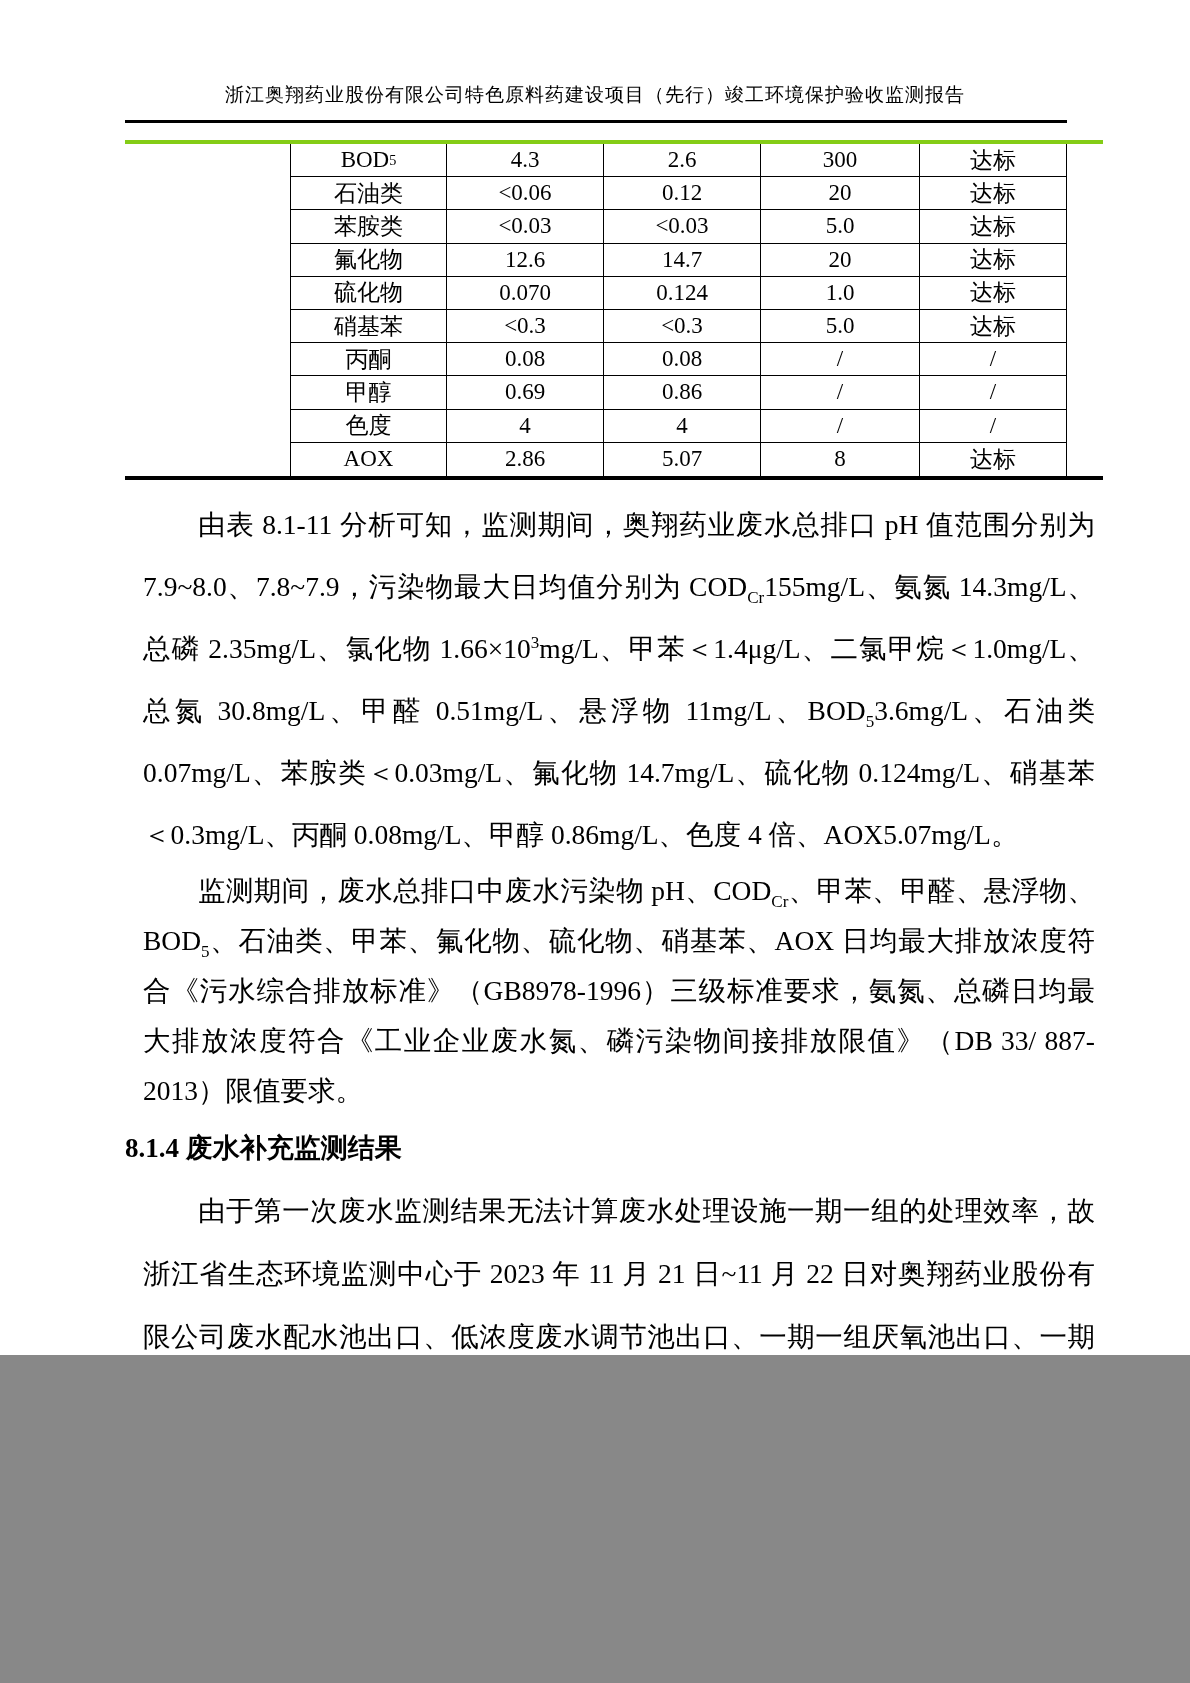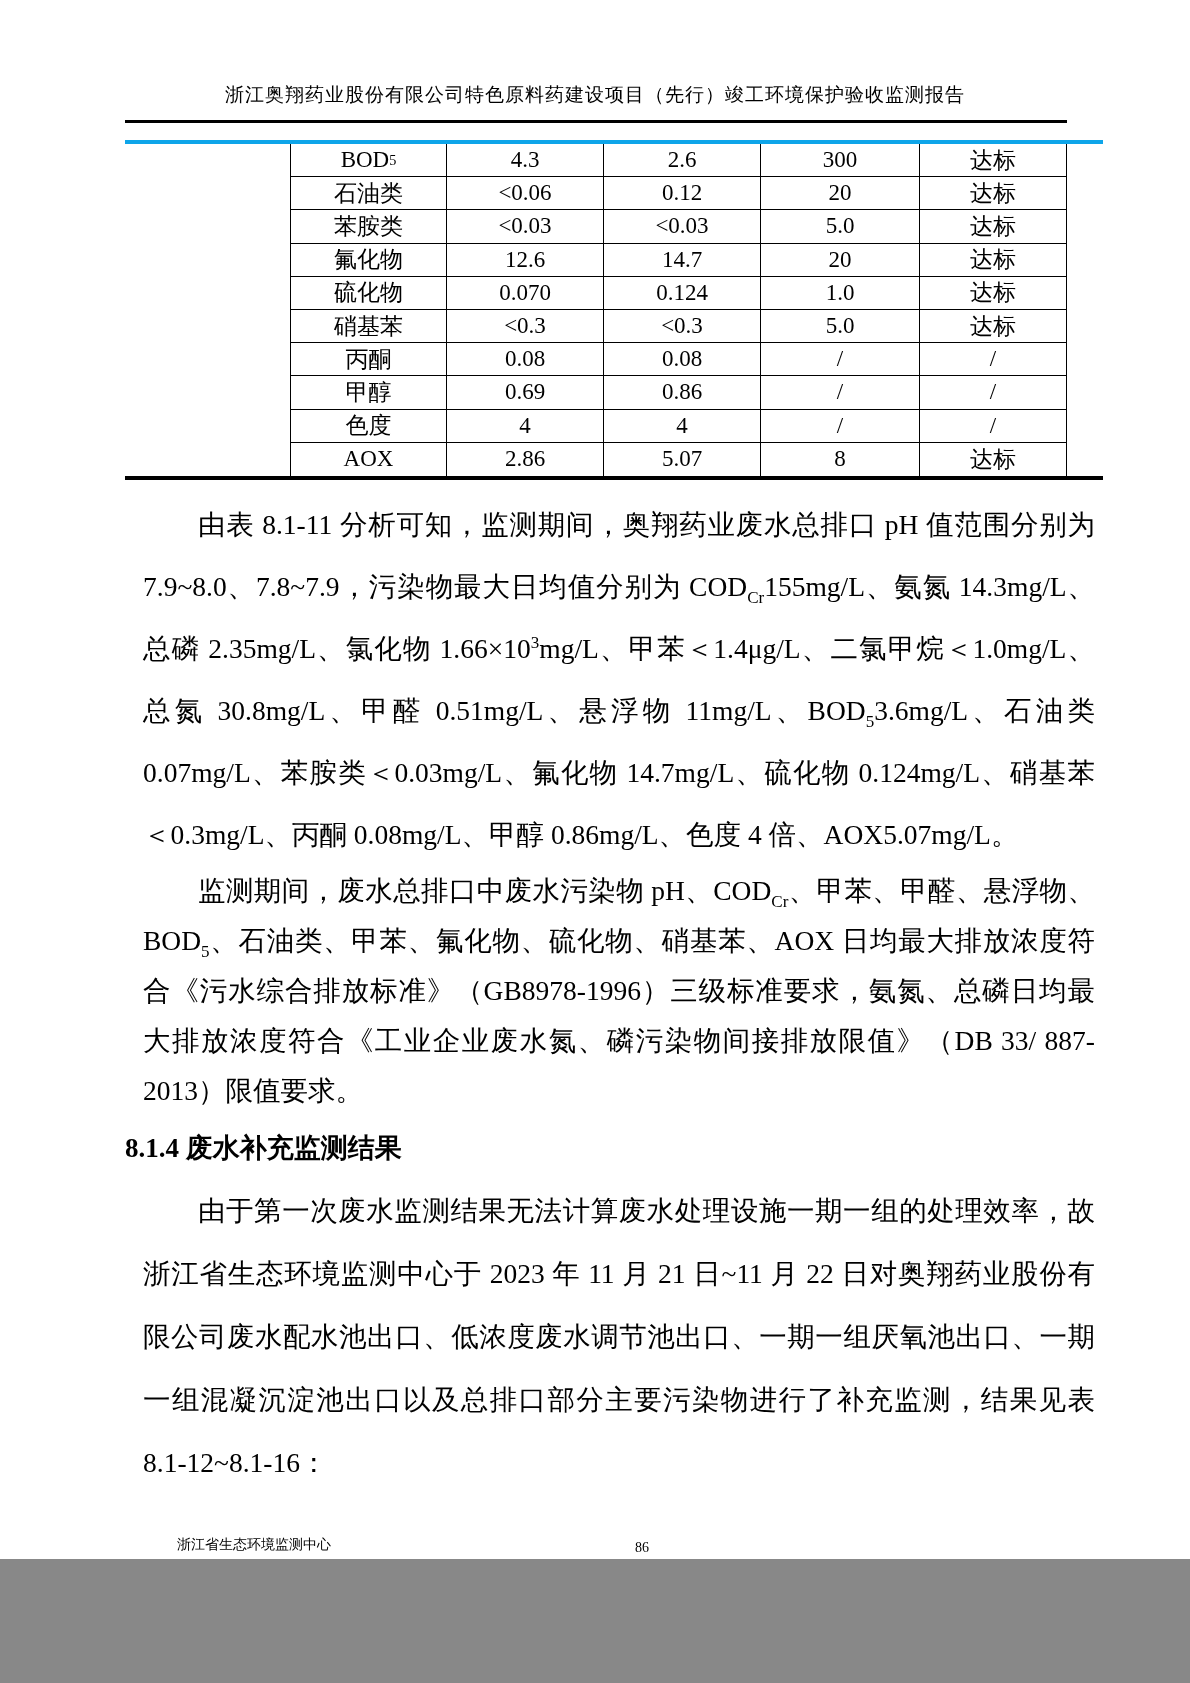--- a/index.html
+++ b/index.html
@@ -1,31 +1,31 @@
 <!DOCTYPE html>
 <html><head>
 <meta charset="utf-8">
 <style>
   html,body{margin:0;padding:0;background:#888;}
   .page{
-    width:1190px;height:1559px;position:relative;margin:0 auto;
+    width:1190px;height:1355px;position:relative;margin:0 auto;
     background:#ffffff;color:#000;
     font-family:"Liberation Serif","DejaVu Serif",serif;
     overflow:hidden;
   }
   
   .doc-title{
     padding-top:82px;text-align:center;
     font-size:19px;line-height:26px;letter-spacing:1px;
   }
   .header-rule{margin:12px 123px 0 125px;border-top:3px solid #000;height:0;}
   
   .pollutant-table{
     margin:17px 87px 0 125px;
-    border-top:4px solid #0ea5e9;border-bottom:4px solid #000;
+    border-top:4px solid #84cc16;border-bottom:4px solid #000;
     display:grid;
     grid-template-columns:165px 156px 157px 157px 159px 148px;
     grid-auto-rows:33.2px;
     font-size:23px;
   }
   .trow{display:contents;}
   .cell{
     display:flex;align-items:center;justify-content:center;
     box-sizing:border-box;overflow:hidden;white-space:nowrap;
   }

